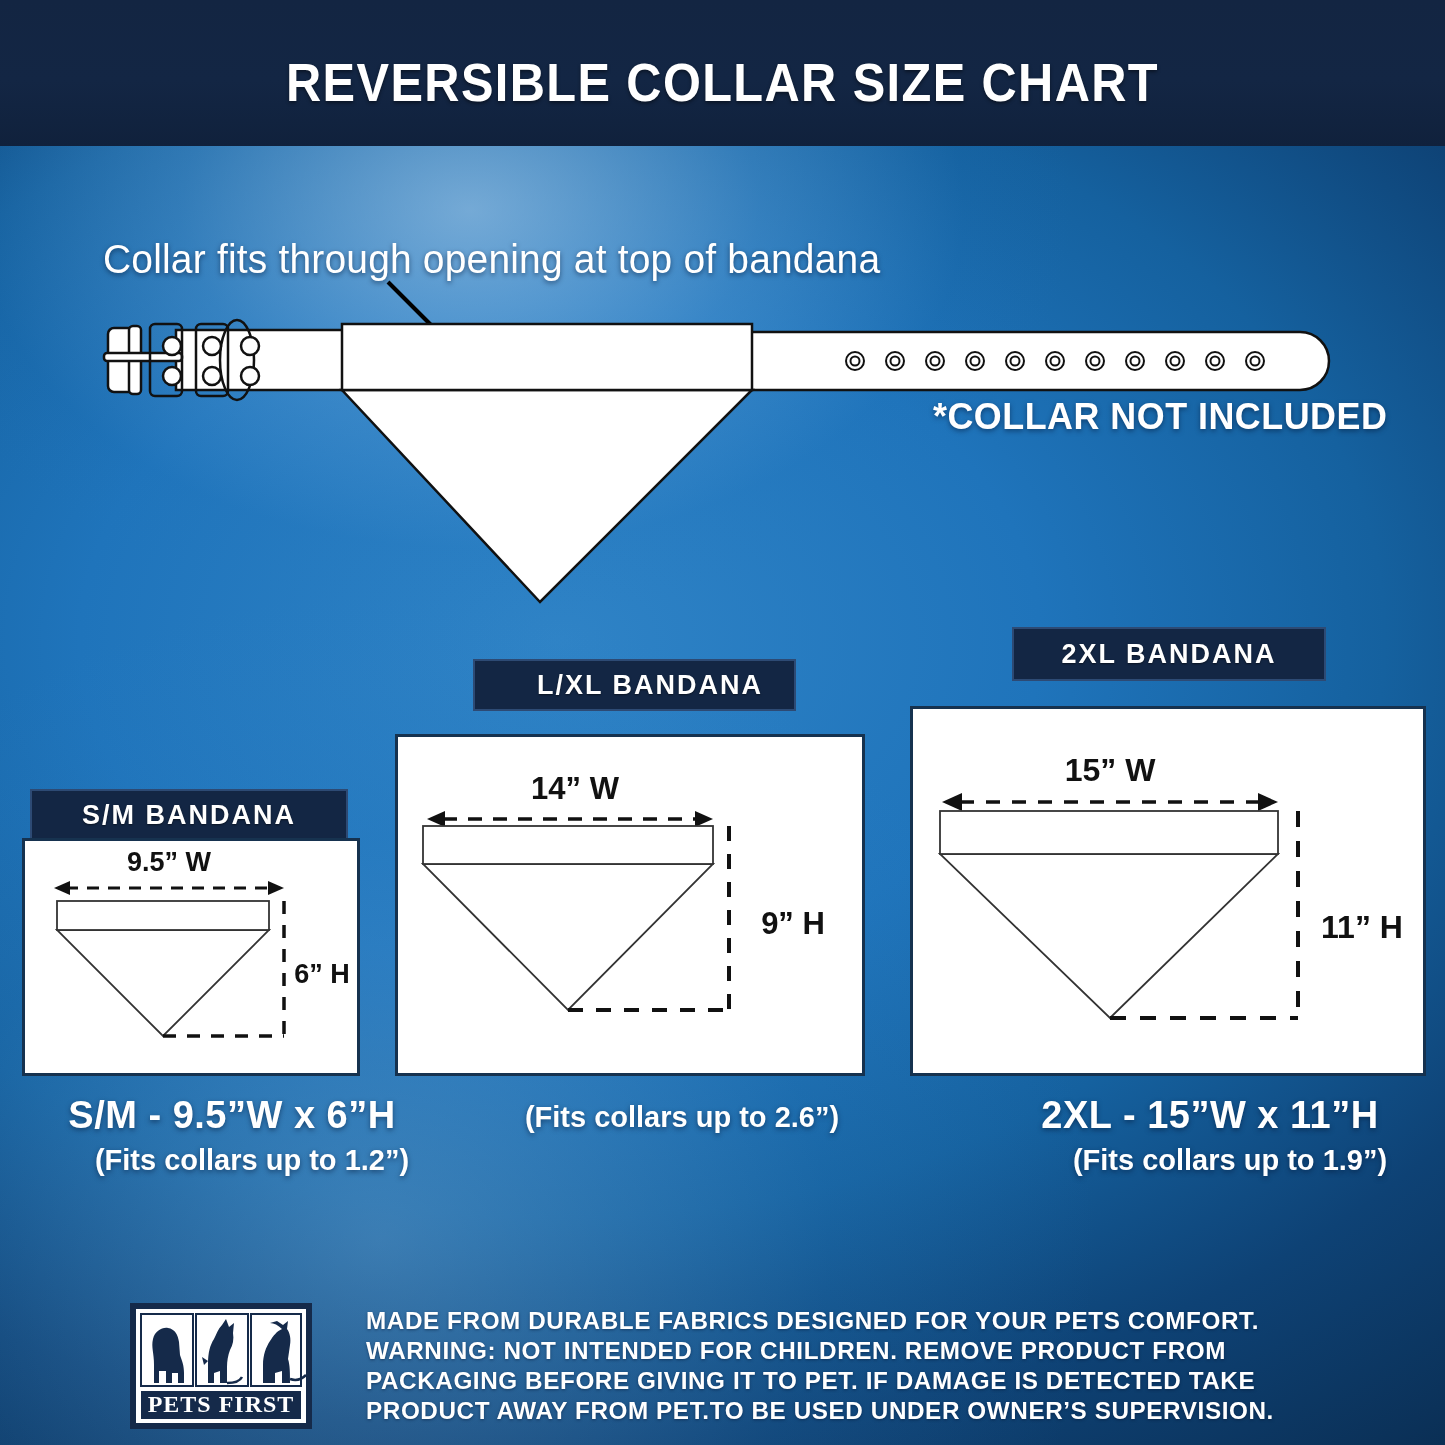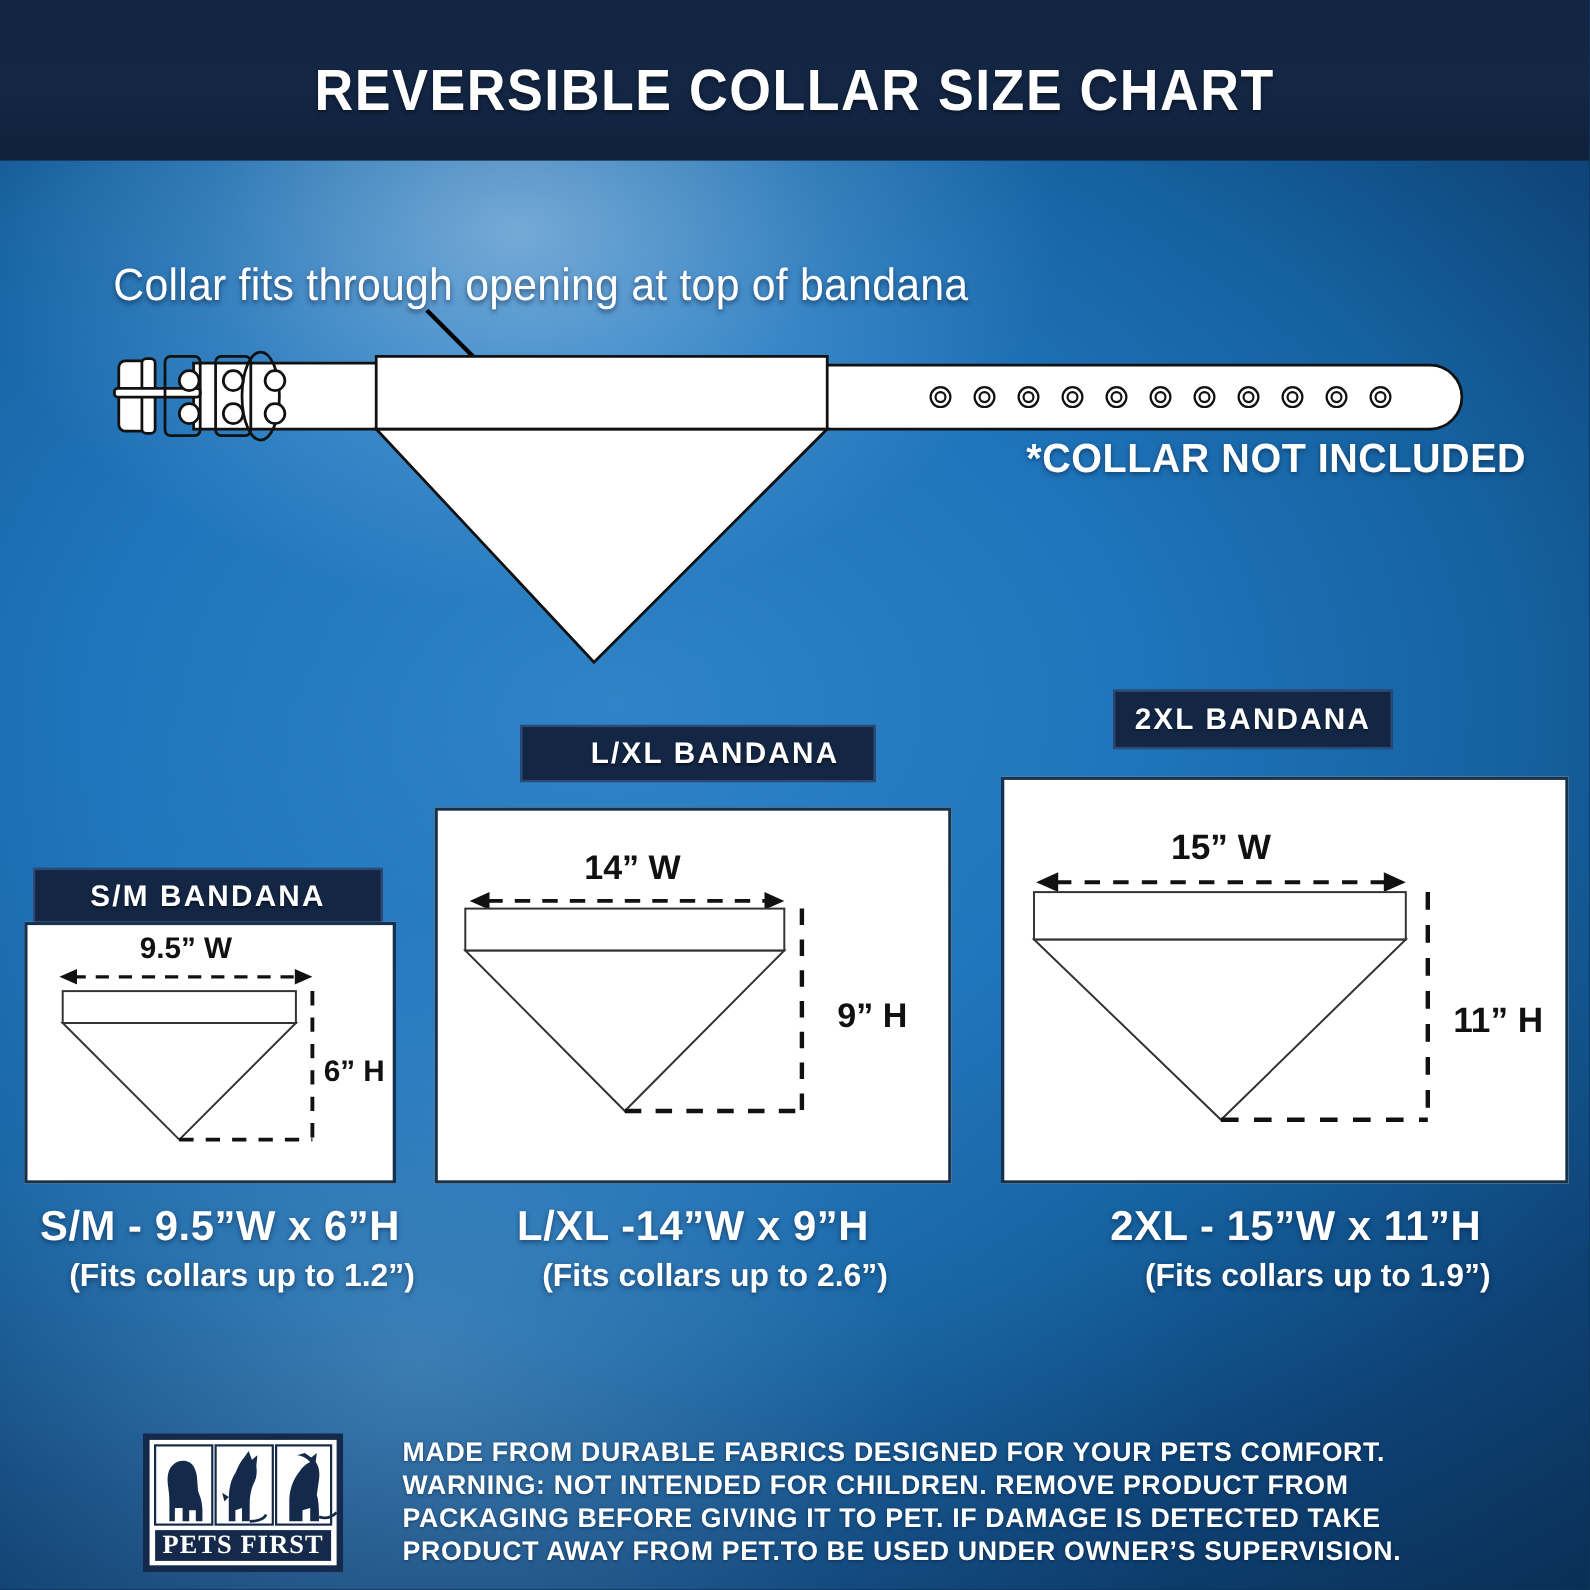--- a/index.html
+++ b/index.html
@@ -53,20 +53,21 @@
     display:flex;align-items:center;justify-content:center;
     text-shadow:0 1px 2px rgba(0,0,0,.5);
   }
   .panel{
     position:absolute;background:#ffffff;border:3px solid #16324f;box-sizing:border-box;
   }
   .cap{
     position:absolute;text-align:center;color:#ffffff;
     font-family:"Liberation Sans",sans-serif;
     text-shadow:0 2px 5px rgba(0,20,50,0.5);
+    padding-left:32px;
   }
   .cap .l1{font-size:38px;font-weight:bold;letter-spacing:0.5px;display:block;}
   .cap .l2{font-size:29px;font-weight:bold;display:block;margin-top:7px;margin-left:40px;}
   
   .logo{position:absolute;left:130px;top:1303px;width:182px;height:126px;}
   .legal{
     position:absolute;left:366px;top:1306px;width:1000px;
     color:#ffffff;font-size:24.5px;font-weight:bold;line-height:30px;
     font-family:"Liberation Sans Narrow","Liberation Sans",sans-serif;
     letter-spacing:0.6px;transform:scaleX(0.99);transform-origin:left top;
@@ -186,27 +187,26 @@
       <text x="180" y="65" text-anchor="middle" font-family="Liberation Sans, sans-serif" font-size="31" font-weight="bold" fill="#111">14” W</text>
       <polygon points="28,130 318,130 173,276" fill="#ffffff" stroke="#333" stroke-width="1.8"></polygon>
       <rect x="28" y="92" width="290" height="38" fill="#ffffff" stroke="#333" stroke-width="1.8"></rect>
       <g stroke="#111" stroke-width="4" fill="none">
         <line x1="334" y1="92" x2="334" y2="276" stroke-dasharray="15,13"></line>
         <line x1="173" y1="276" x2="334" y2="276" stroke-dasharray="15,13"></line>
       </g>
       <text x="398" y="200" text-anchor="middle" font-family="Liberation Sans, sans-serif" font-size="31" font-weight="bold" fill="#111">9” H</text>
     </svg>
     <div class="cap" style="left:430px;top:1094px;width:400px;">
-      <span class="l1">L/XL -14”W x 9”H</span>
       <span class="l2">(Fits collars up to 2.6”)</span>
     </div>
   </div>
 
   <div class="card">
-    <div class="badge" style="left:1012px;top:627px;width:254px;height:54px;font-size:27px;">2XL BANDANA</div>
+    <div class="badge" style="left:1012px;top:627px;width:314px;height:54px;font-size:27px;">2XL BANDANA</div>
     <div class="panel" style="left:910px;top:706px;width:516px;height:370px;"></div>
     <svg style="position:absolute;left:910px;top:706px;" width="516" height="370" viewBox="0 0 516 370">
       <g stroke="#111" stroke-width="3.5" fill="none">
         <line x1="50" y1="96" x2="350" y2="96" stroke-dasharray="14,12"></line>
       </g>
       <polygon points="32,96 52,87 52,105" fill="#111"></polygon>
       <polygon points="368,96 348,87 348,105" fill="#111"></polygon>
       <text x="200" y="75" text-anchor="middle" font-family="Liberation Sans, sans-serif" font-size="32" font-weight="bold" fill="#111">15” W</text>
       <polygon points="30,148 368,148 200,312" fill="#ffffff" stroke="#333" stroke-width="1.8"></polygon>
       <rect x="30" y="105" width="338" height="43" fill="#ffffff" stroke="#333" stroke-width="1.8"></rect>

